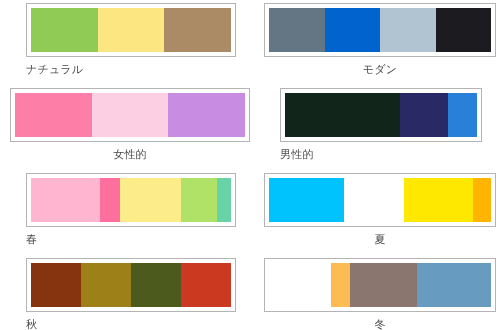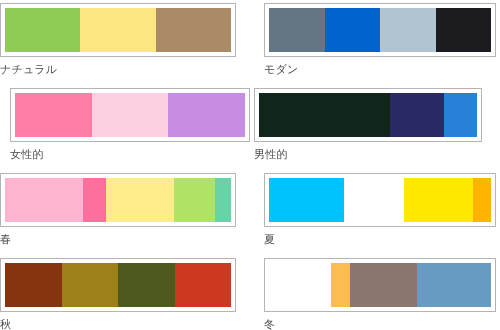--- a/index.html
+++ b/index.html
@@ -20,22 +20,22 @@
     display: grid;
     grid-template-columns: 254px 246px;
     grid-template-rows: 85px 85px 85px 75px;
   }
   .palette-cell {
     box-sizing: border-box;
     padding: 3px 0 0 0;
     display: flex;
     flex-direction: column;
   }
-  .palette-cell.col-left { padding-left: 0; padding-right: 18px; }
-  .palette-cell.col-right { padding-left: 10px; padding-right: 4px; }
+  .palette-cell.col-left { padding-left: 0; padding-right: 18px; margin-left: 26px; }
+  .palette-cell.col-right { padding-left: 10px; padding-right: 4px; text-align: center; }
 
   .swatch-frame {
     box-sizing: border-box;
     border: 1px solid #b4b4b4;
     background: #ffffff;
     padding: 4px;
     height: 54px;
     flex: 0 0 auto;
   }
   .swatch-bar {

